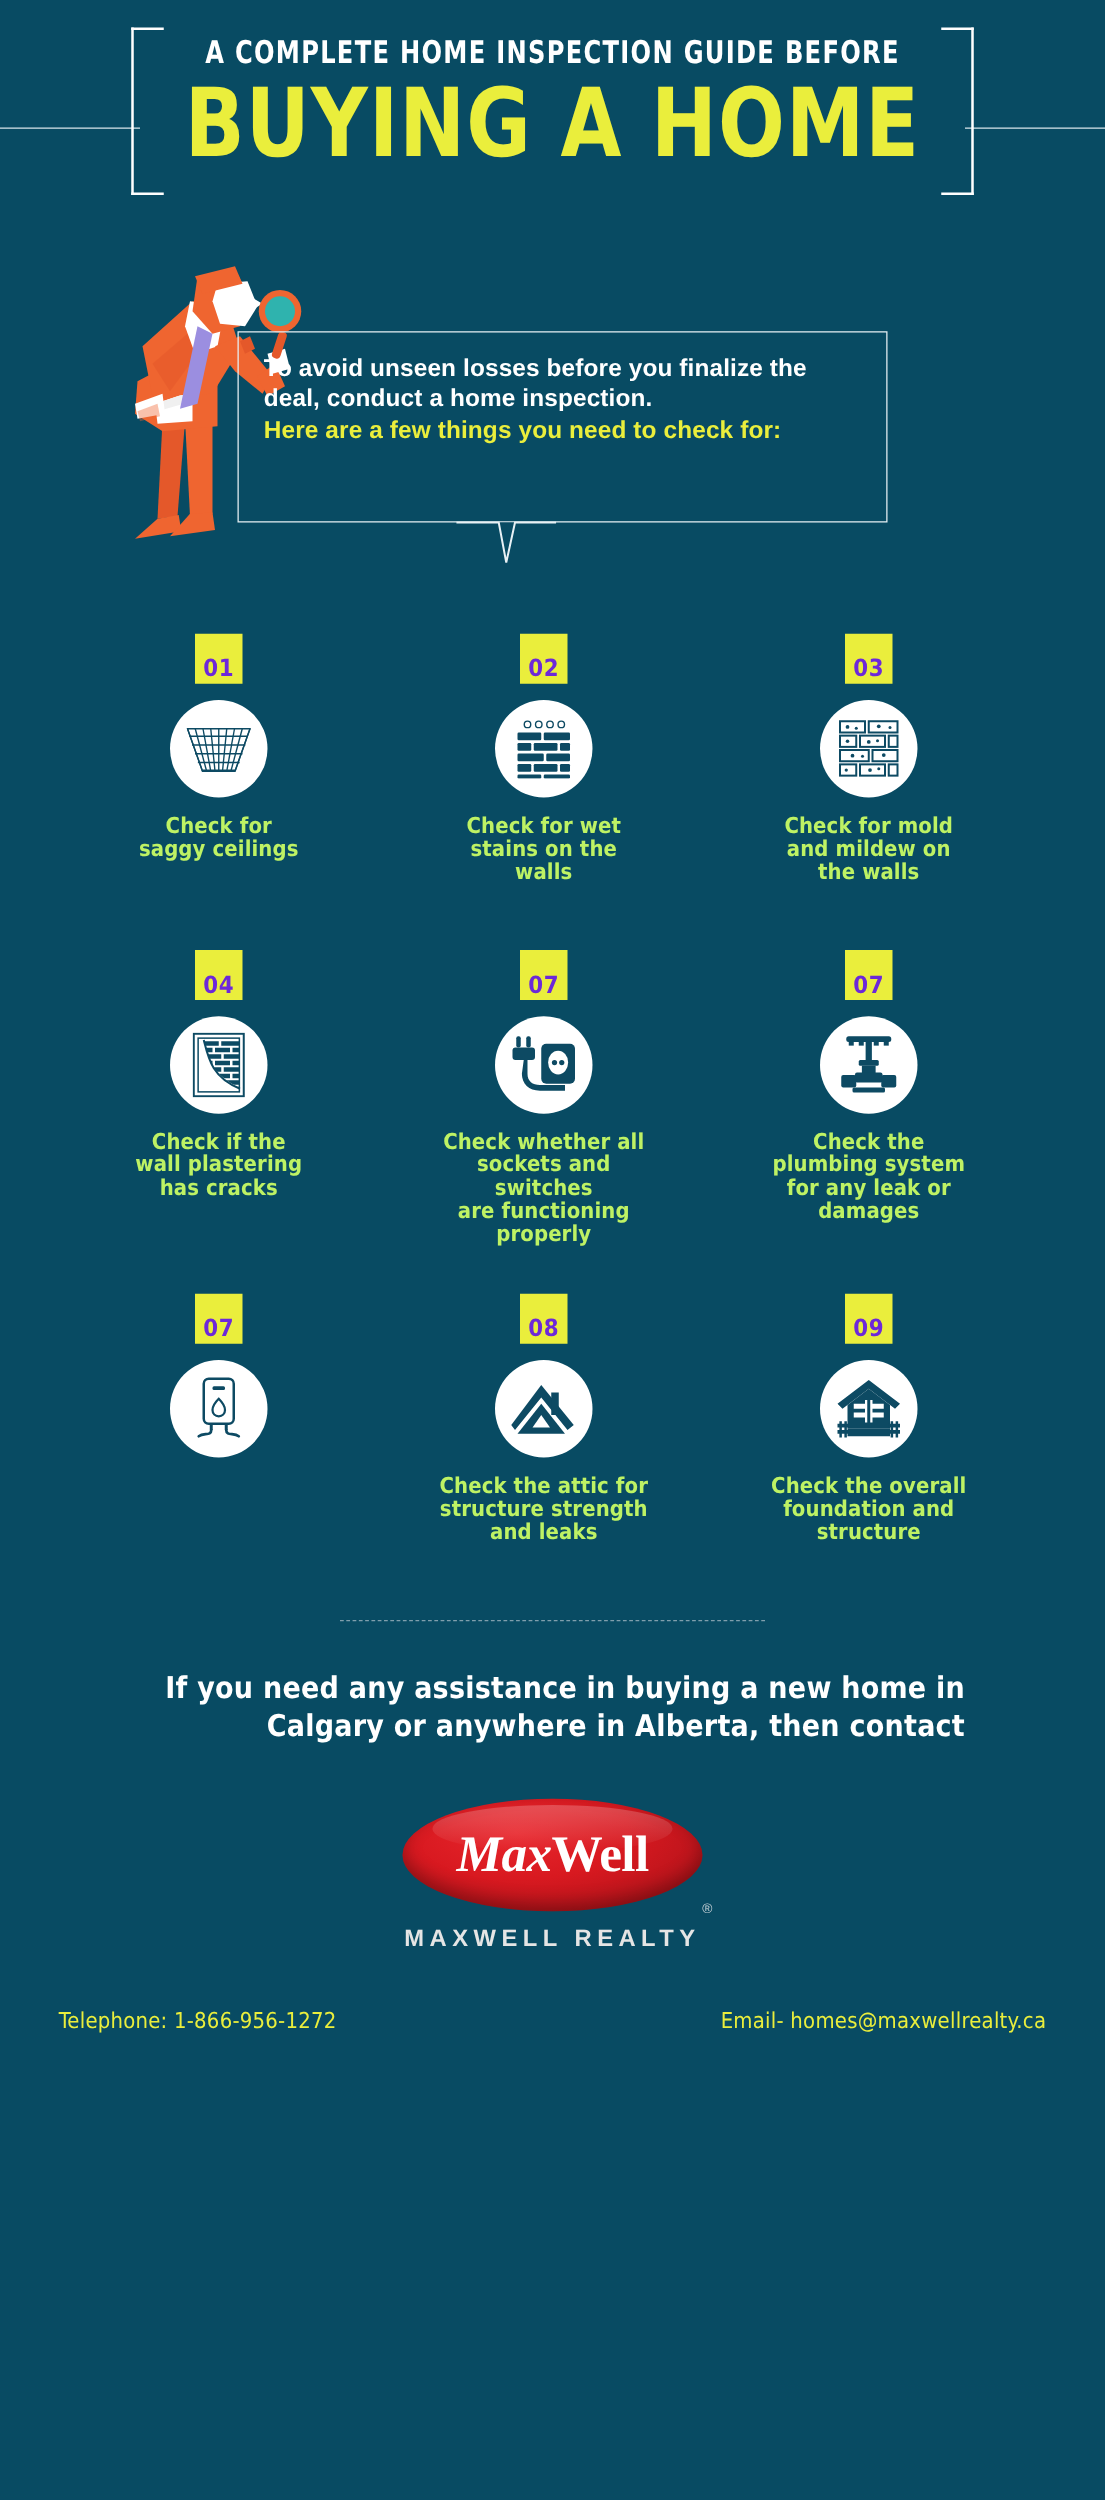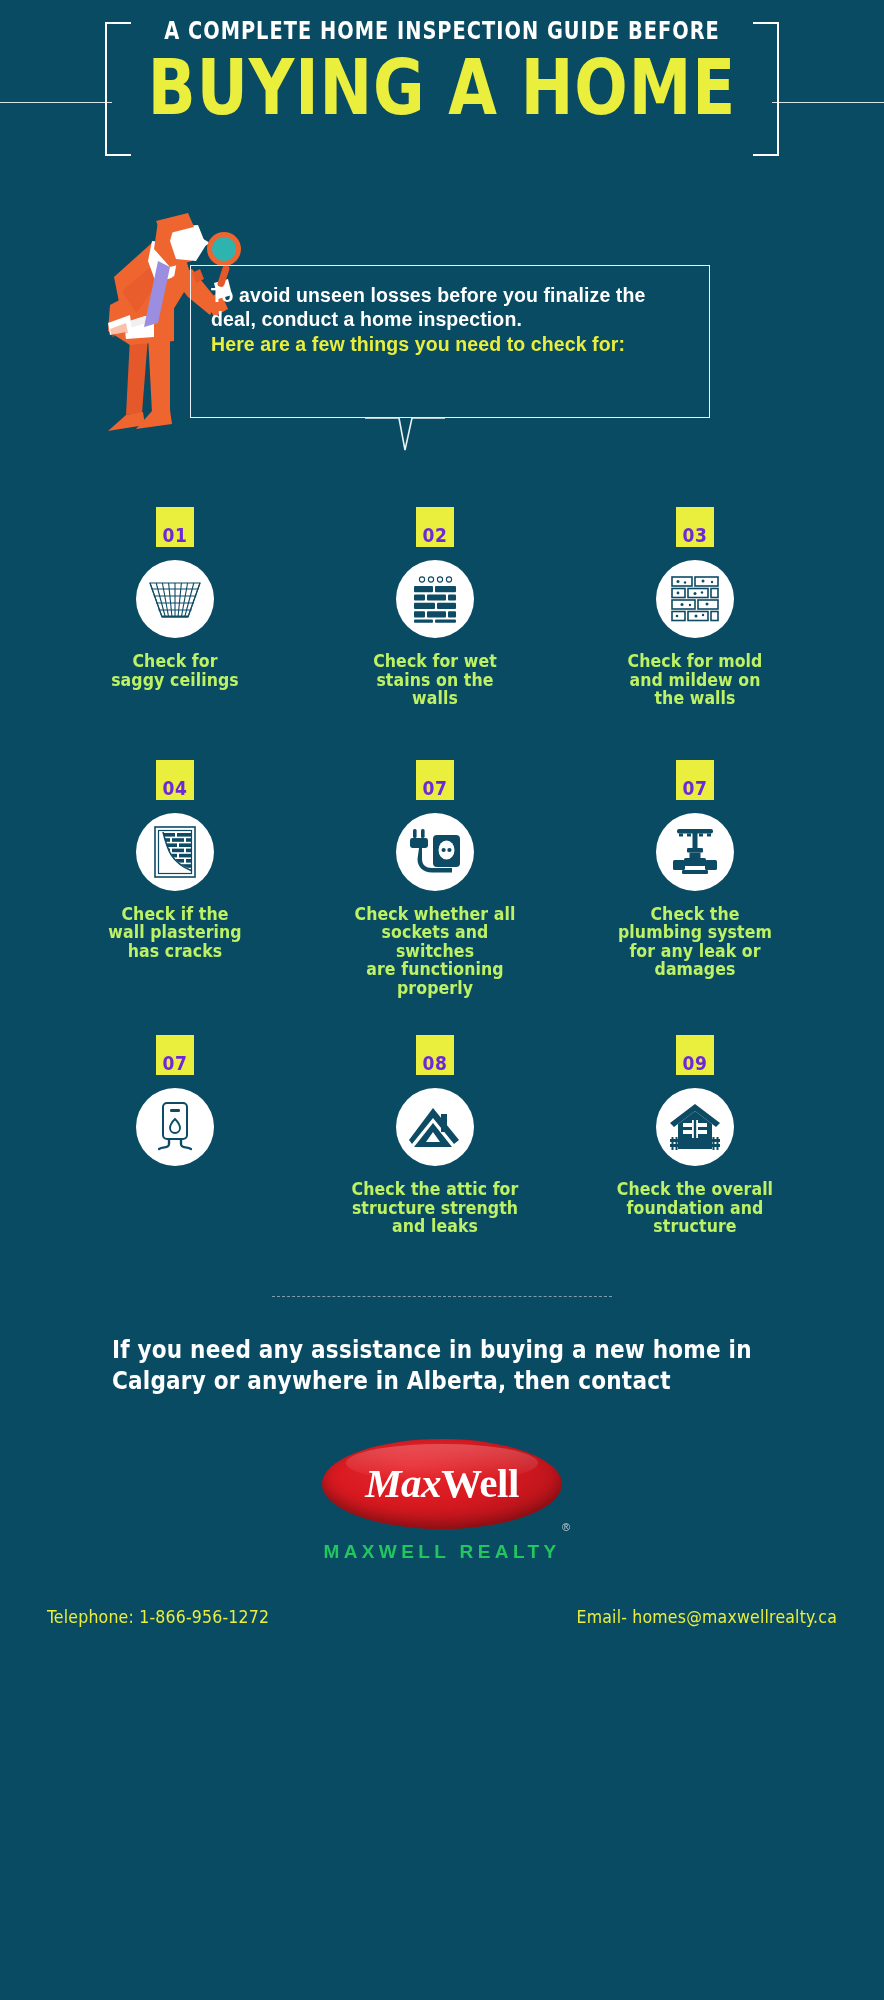--- a/index.html
+++ b/index.html
@@ -36,21 +36,21 @@
     width: 26px;
     height: 134px;
     border-top: 2px solid #ffffff;
     border-bottom: 2px solid #ffffff;
   }
   .bracket.left  { left: 105px;  border-left: 2px solid #ffffff; }
   .bracket.right { right: 105px; border-right: 2px solid #ffffff; }
 
   .title-block {
     position: absolute;
-    top: 16px;
+    top: 27px;
     left: 0;
     width: 884px;
     text-align: center;
   }
   .title-sub {
     color: #ffffff;
     font-family: "Liberation Sans Narrow", "DejaVu Sans Condensed", "Liberation Sans", sans-serif;
     font-weight: bold;
     font-size: 25px;
     letter-spacing: 1.2px;
@@ -169,21 +169,21 @@
   
   .divider {
     width: 340px;
     margin: 60px auto 0 auto;
     border-top: 1.5px dashed #96aeba;
     opacity: 0.85;
   }
   .cta {
     margin: 38px auto 0 auto;
     width: 660px;
-    text-align: left;
+    text-align: right;
     color: #ffffff;
     font-family: "Liberation Sans Narrow", "DejaVu Sans Condensed", "Liberation Sans", sans-serif;
     font-weight: bold;
     font-size: 24px;
     line-height: 31px;
     letter-spacing: 0.2px;
   }
   .logo-wrap {
     margin: 42px auto 0 auto;
     width: 280px;
@@ -230,21 +230,21 @@
     position: absolute;
     right: 12px;
     bottom: 2px;
     color: #c8d2d8;
     font-size: 11px;
     font-family: "Liberation Sans", sans-serif;
   }
   .brand-line {
     margin-top: 6px;
     text-align: center;
-    color: #22c55e;
+    color: #e5e5e5;
     font-weight: bold;
     font-size: 19px;
     letter-spacing: 4.4px;
     font-family: "Liberation Sans", sans-serif;
   }
   .contact-row {
     margin: 44px auto 0 auto;
     width: 790px;
     display: flex;
     justify-content: space-between;

